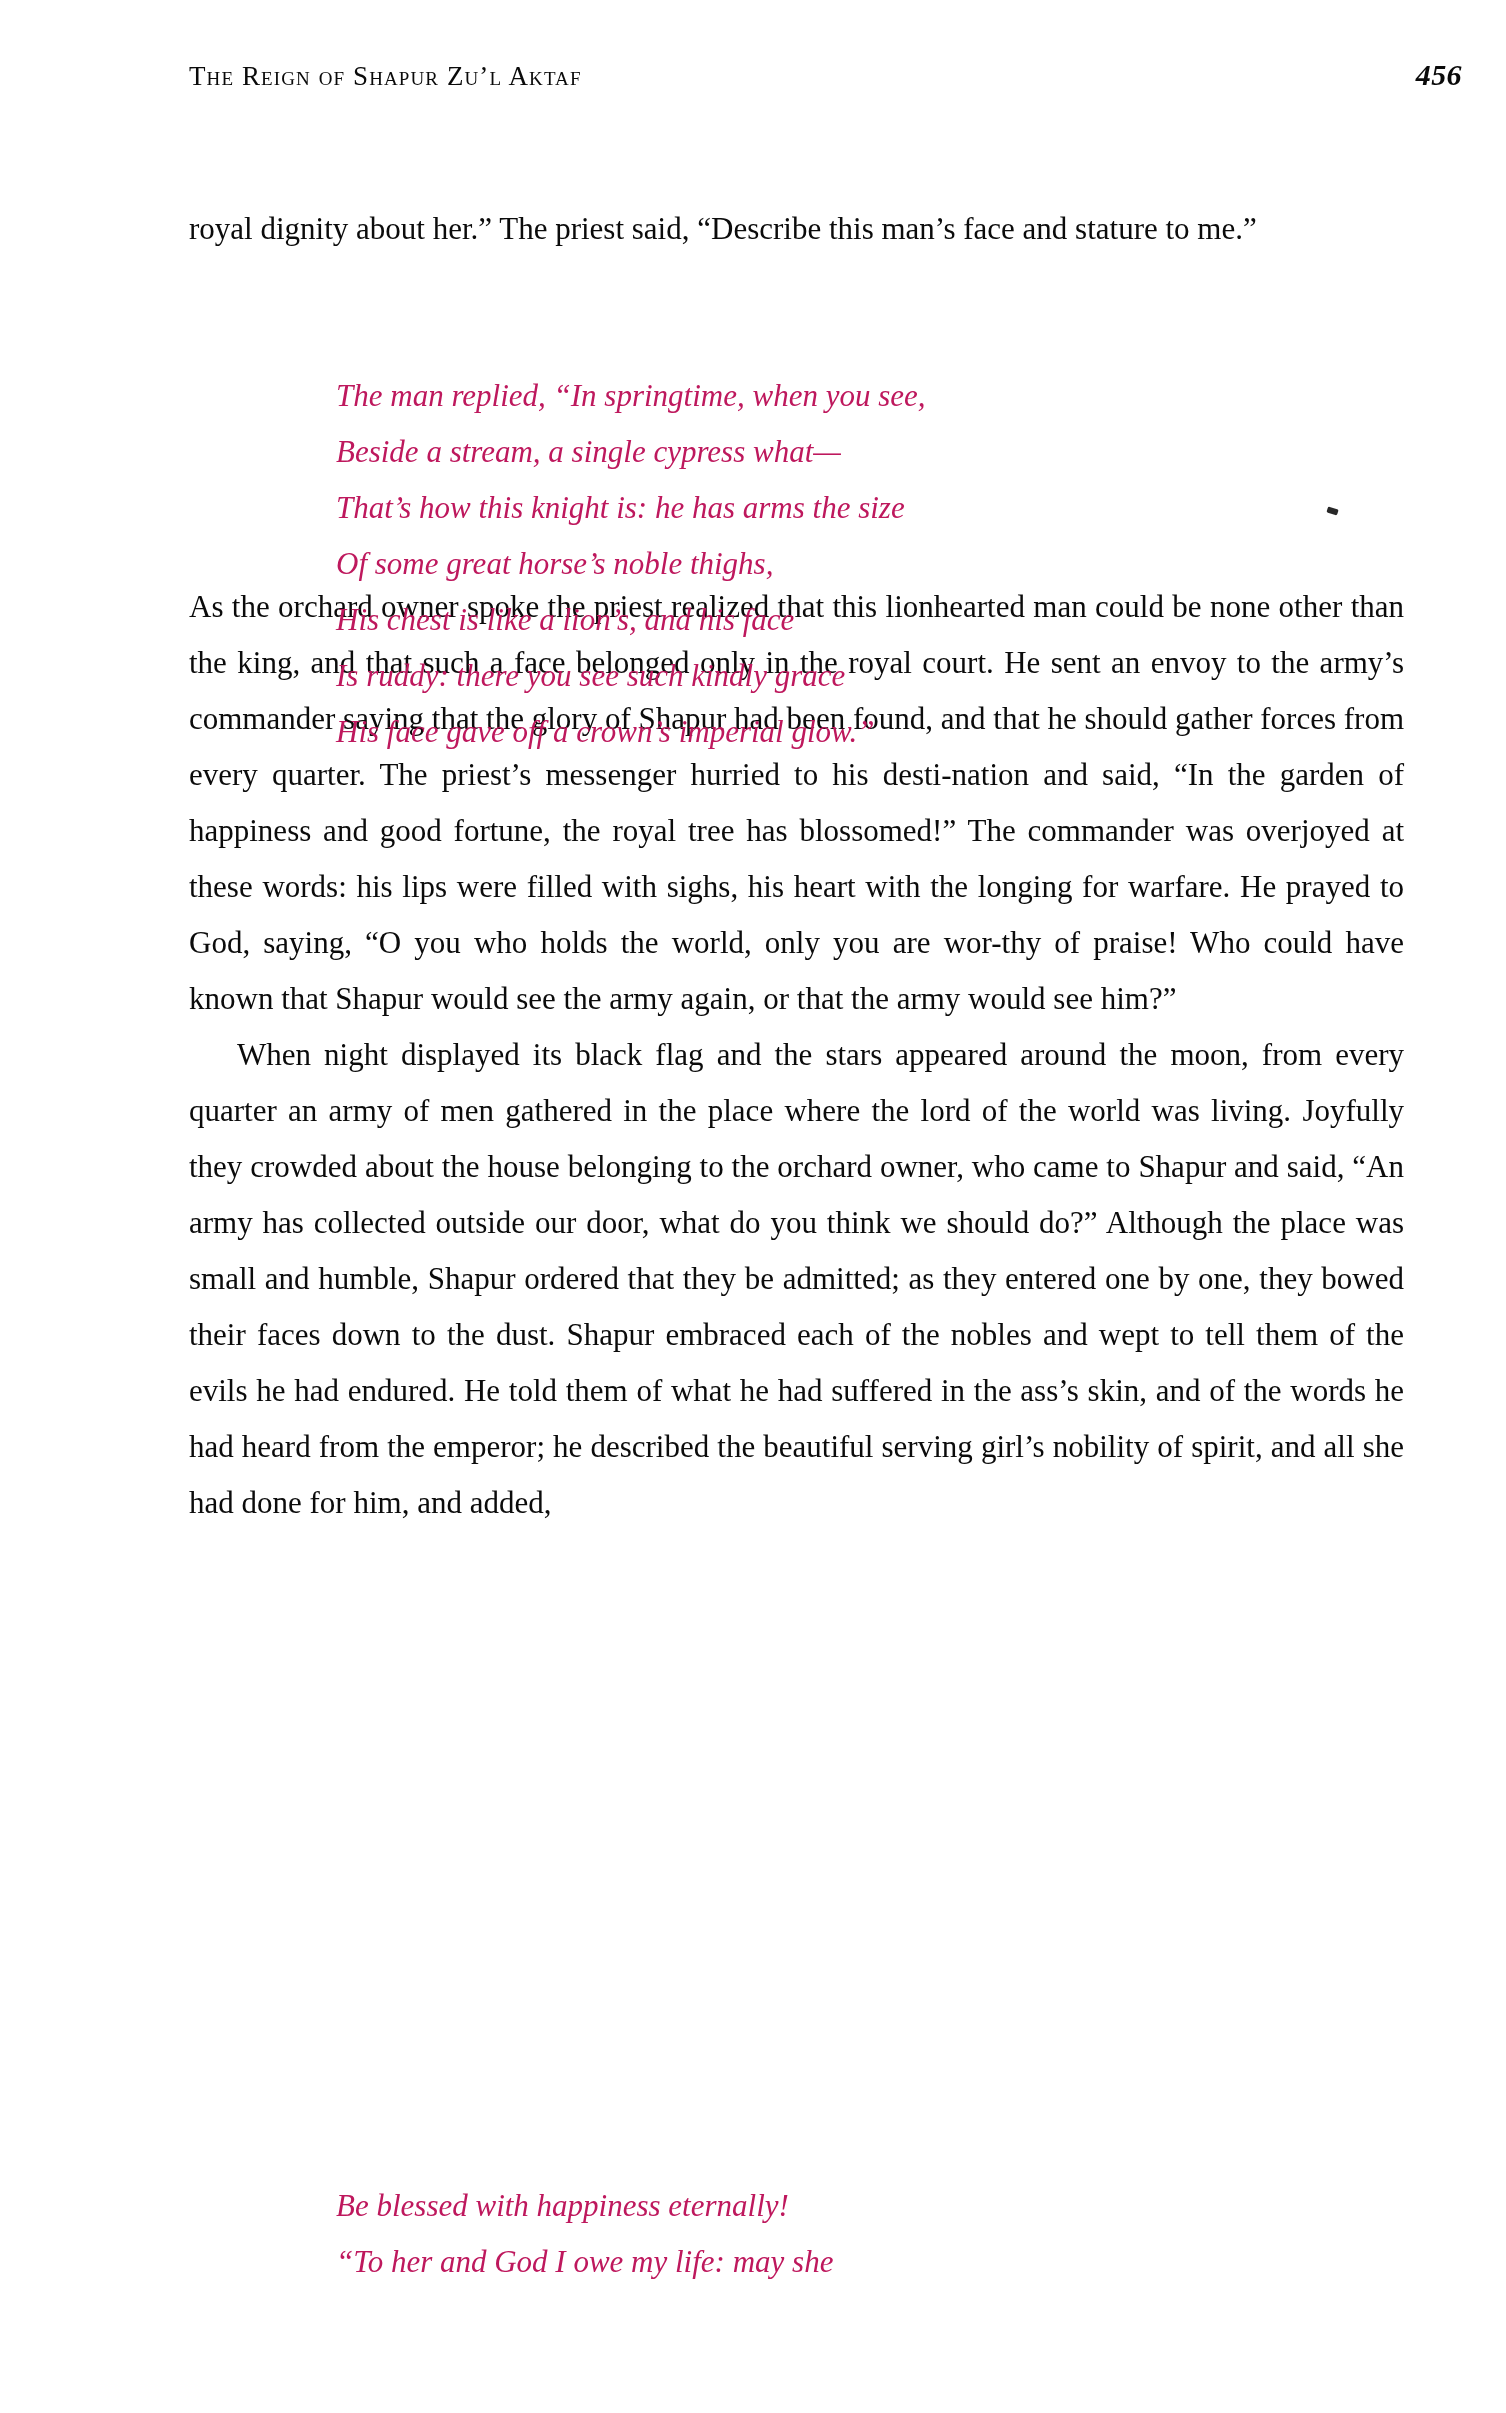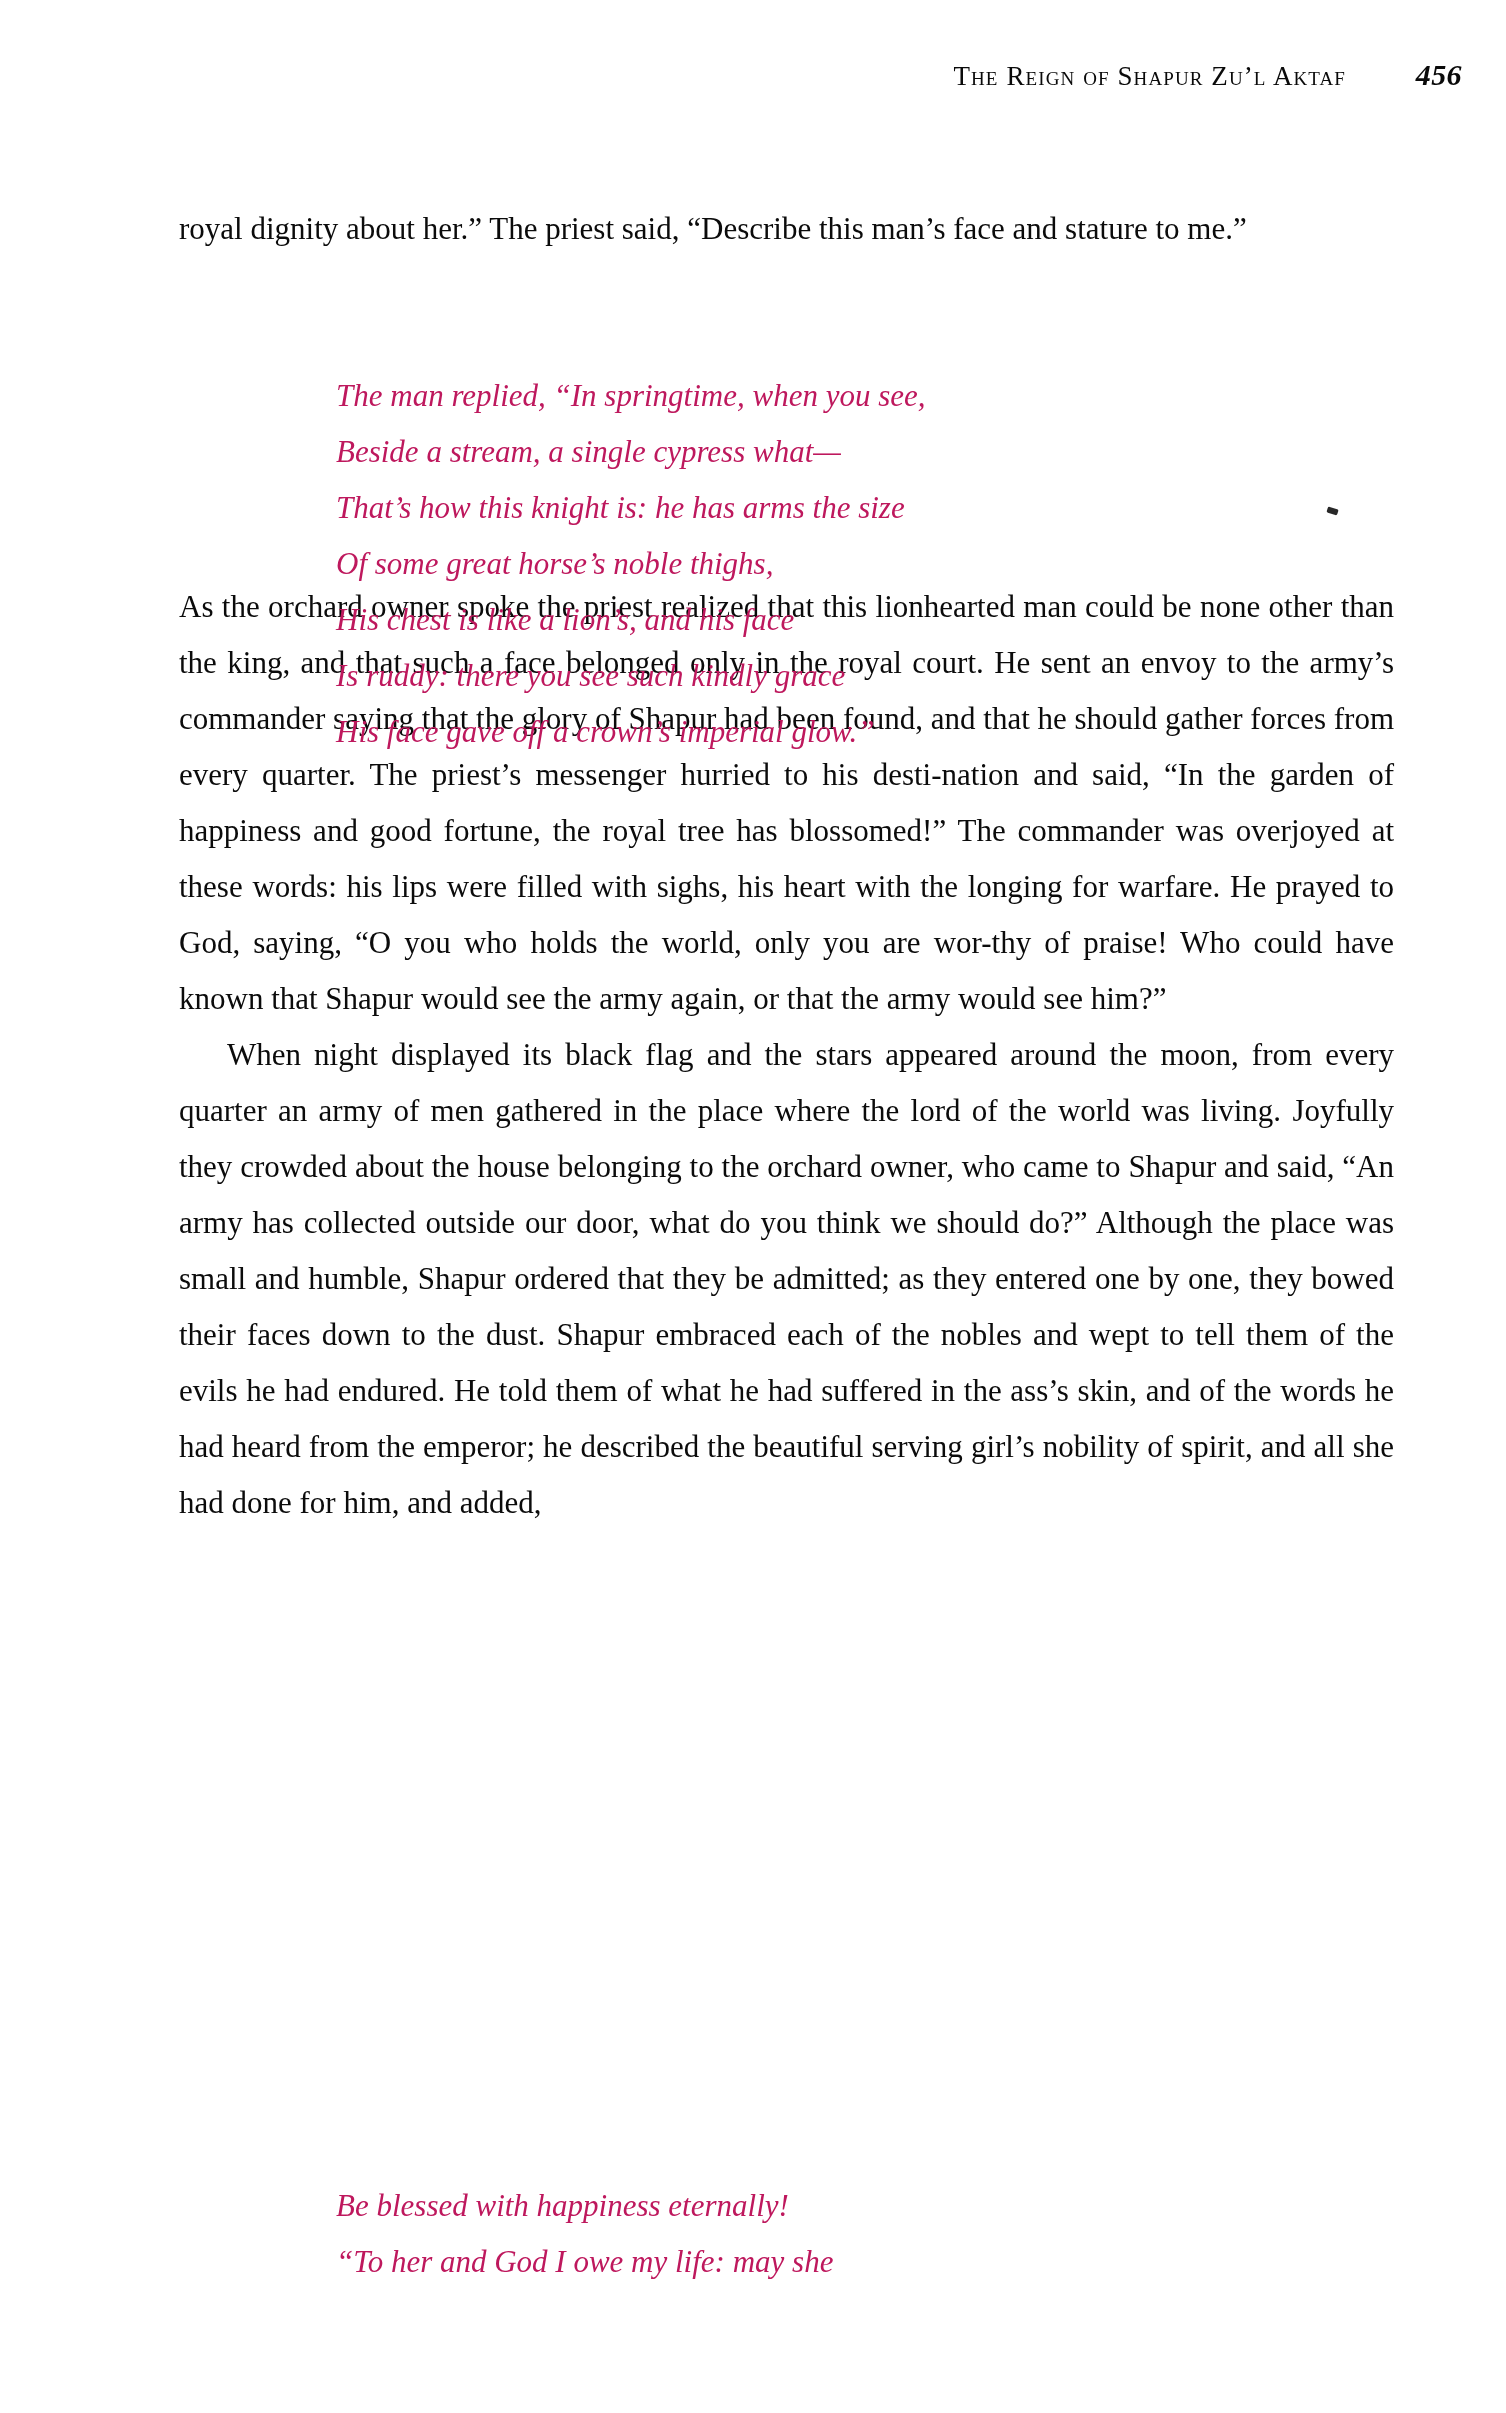--- a/index.html
+++ b/index.html
@@ -24,21 +24,21 @@
 
   
   .running-head {
     position: absolute;
     left: 189px;
     right: 160px;
     top: 61px;
     height: 36px;
     display: flex;
     align-items: baseline;
-    justify-content: flex-end;
+    justify-content: flex-start;
   }
 
   .running-head-title {
     font-variant: small-caps;
     font-size: 27px;
     letter-spacing: 1.1px;
     white-space: nowrap;
     color: #0a0a0a;
   }
 
@@ -49,21 +49,21 @@
     font-size: 30px;
     font-style: italic;
     font-weight: bold;
     letter-spacing: 0.4px;
     color: #0a0a0a;
   }
 
   
   .textblock {
     position: absolute;
-    left: 179px;
+    left: 189px;
     top: 201px;
     width: 1215px;
   }
 
   p.body-par {
     margin: 0;
     font-size: 31px;
     line-height: 56px;
     text-align: justify;
     text-justify: inter-word;

